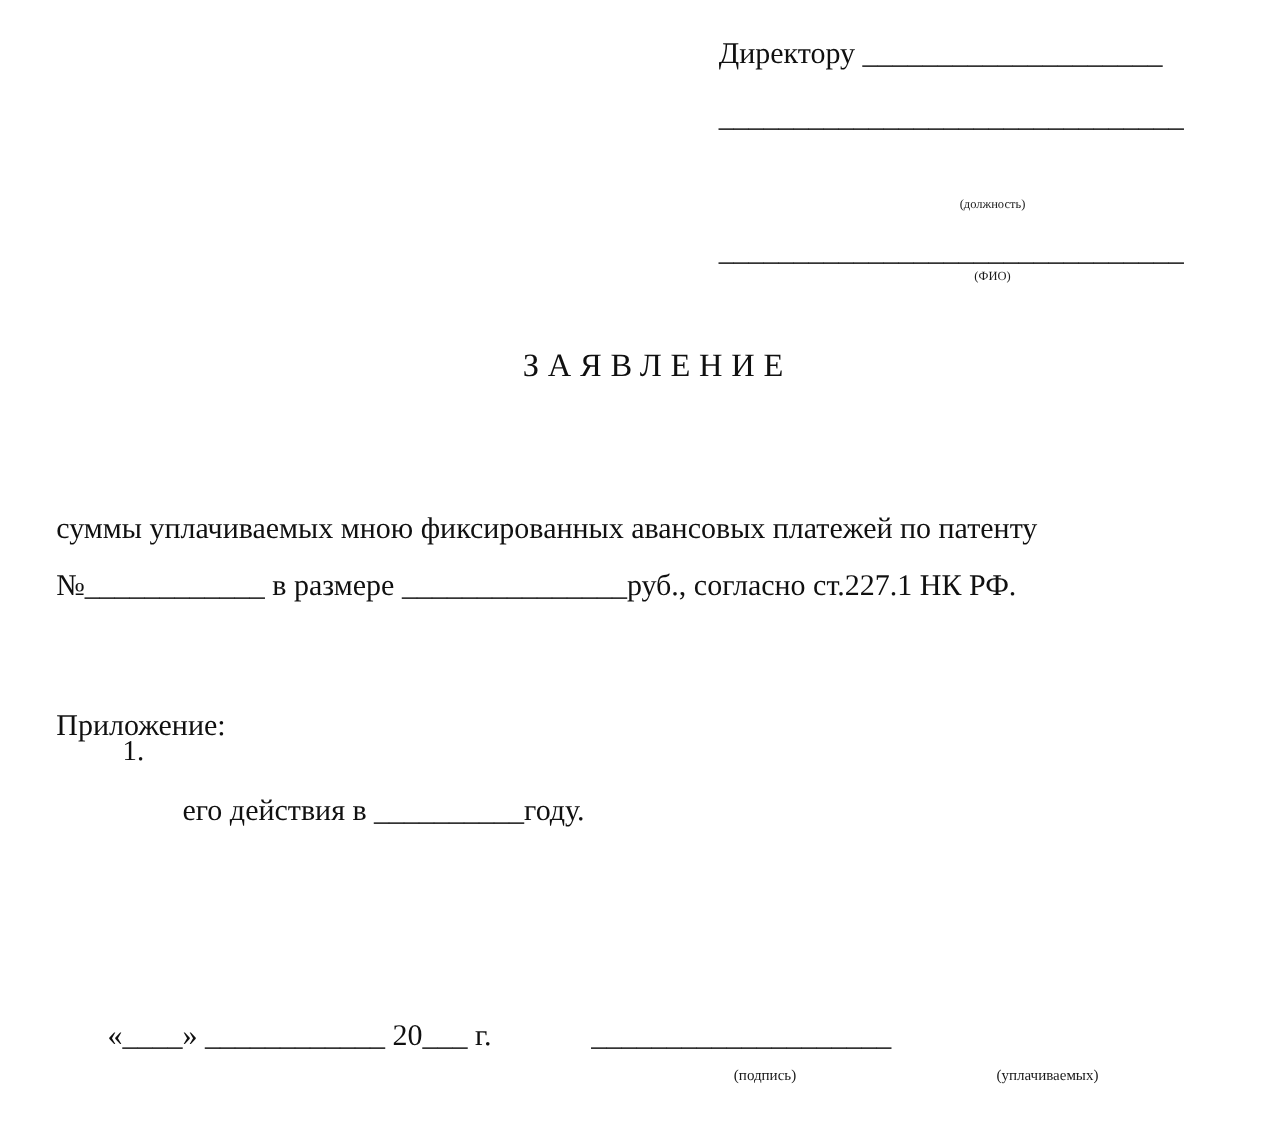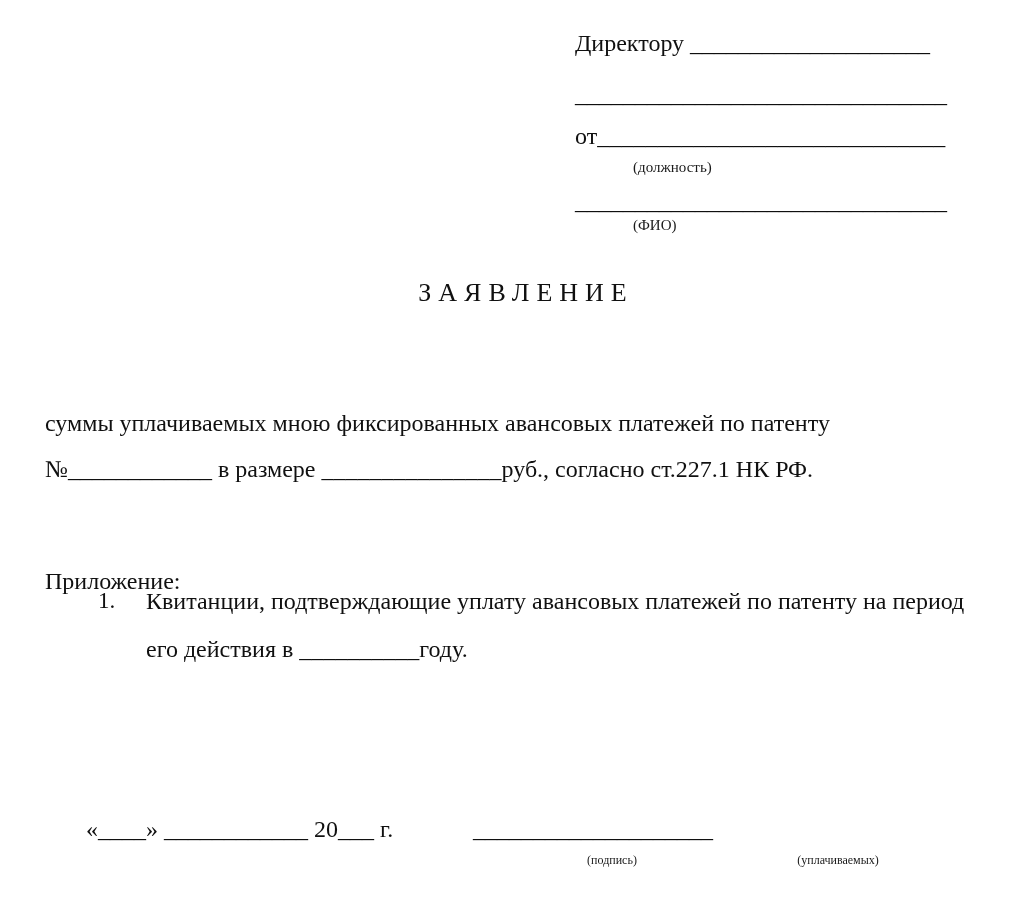--- a/index.html
+++ b/index.html
@@ -18,23 +18,24 @@
     font-size: 24px;
     line-height: 1.25;
   }
   .abs { position: absolute; white-space: nowrap; }
 
   
   .addr-row { left: 575px; width: 380px; }
   .addr-caption {
     left: 575px;
     width: 380px;
+    text-align: center;
     padding-left: 58px;
     box-sizing: border-box;
-    font-size: 15px;
+    font-size: 10px;
     color: #1a1a1a;
   }
 
   
   .title {
     left: 0;
     width: 952px;
     text-align: center;
     padding-left: 14px;
     box-sizing: border-box;
@@ -60,33 +61,31 @@
   }
   .blank { white-space: nowrap; text-align: right; }
 </style>
 </head>
 <body>
 
 <div class="doc">
 
   <div class="abs addr-row" style="top:28px"><span>Директору</span><span class="blank"> </span><span class="blank">____________________</span></div>
   <div class="abs addr-row" style="top:79px">_______________________________</div>
-  <div class="abs addr-row" style="top:121px"><span>от</span><span class="blank">_____________________________</span></div>
   <div class="abs addr-caption" style="top:158px">(должность)</div>
   <div class="abs addr-row" style="top:186px">_______________________________</div>
   <div class="abs addr-caption" style="top:216px">(ФИО)</div>
 
   <div class="abs title" style="top:277px">ЗАЯВЛЕНИЕ</div>
 
   <div class="abs body-line" style="top:408px">суммы уплачиваемых мною фиксированных авансовых платежей по патенту</div>
   <div class="abs body-line" style="top:454px">№____________ в размере _______________руб., согласно ст.227.1 НК РФ.</div>
 
   <div class="abs attach-heading" style="top:549px">Приложение:</div>
   <div class="abs list-marker" style="top:587px">1.</div>
-  <div class="abs list-line" style="top:586px">Квитанции, подтверждающие уплату авансовых платежей по патенту на период</div>
   <div class="abs list-line" style="top:634px">его действия в __________году.</div>
 
   <div class="abs" style="top:814px; left:86px">«____» ____________ 20___ г.</div>
   <div class="abs blank" style="top:814px; left:473px">____________________</div>
   <div class="abs sig-caption" style="top:853px; left:612px">(подпись)</div>
   <div class="abs sig-caption" style="top:853px; left:838px">(уплачиваемых)</div>
 
 </div>
 
 </body></html>

